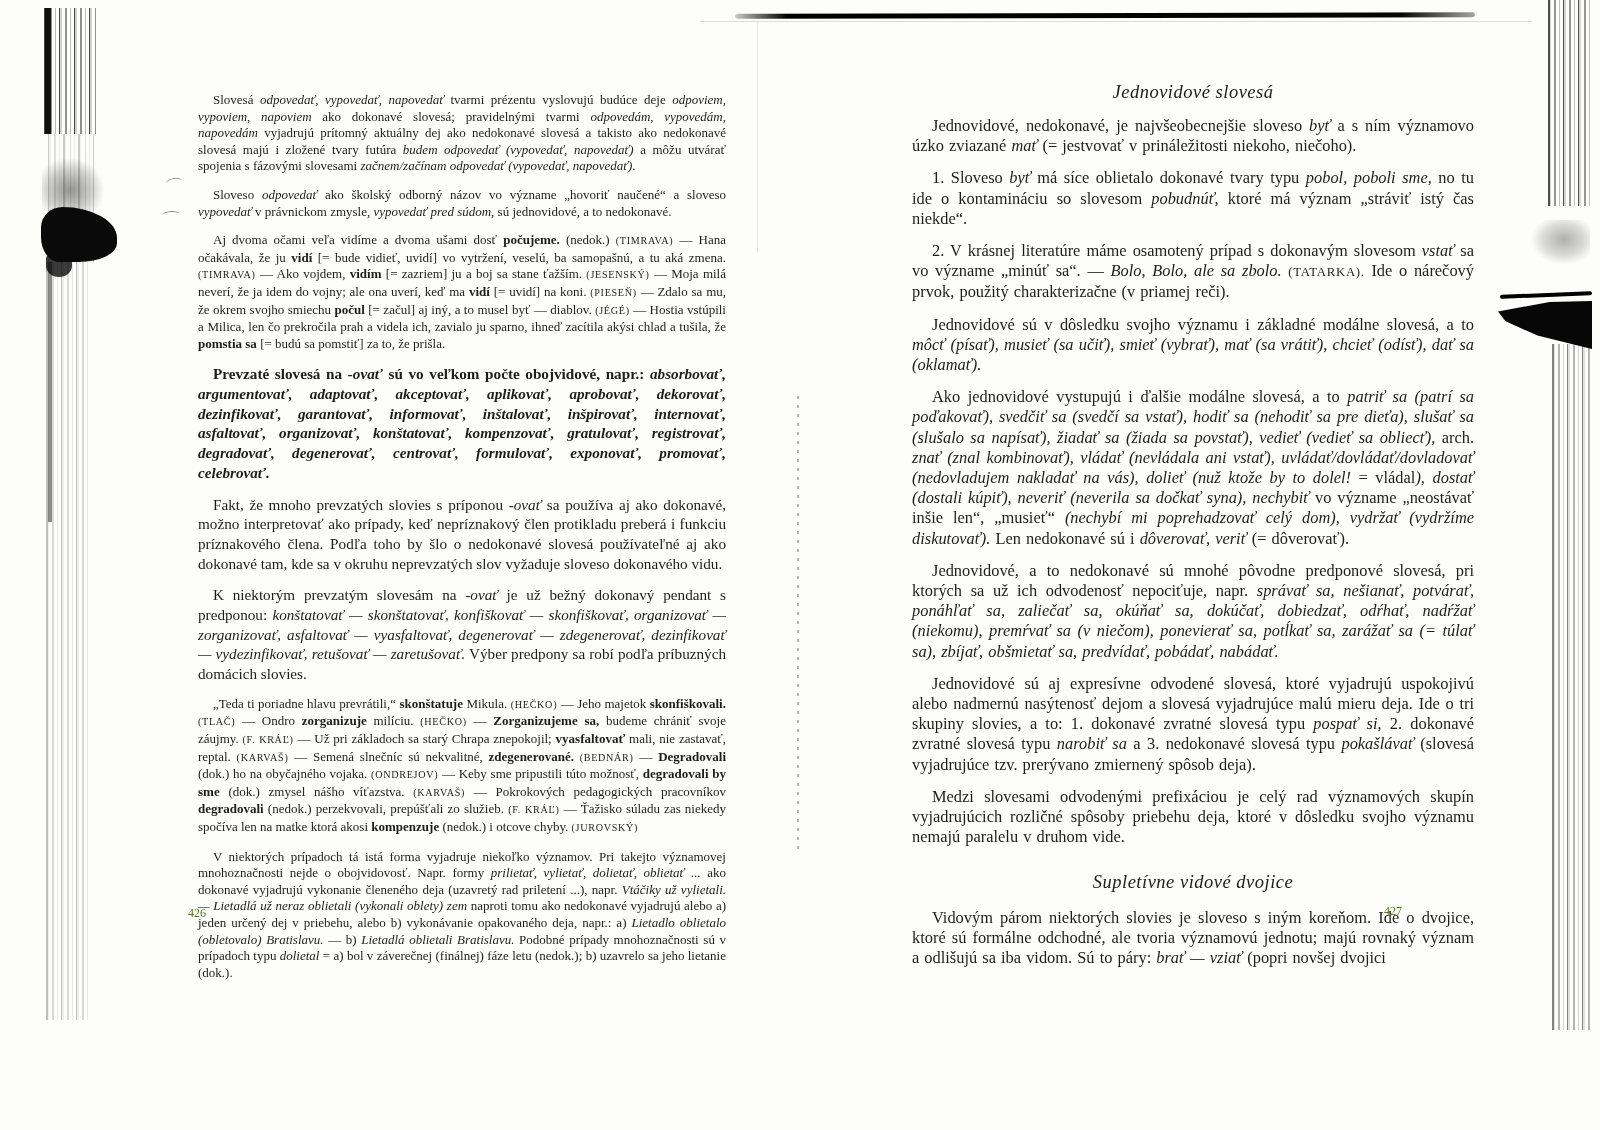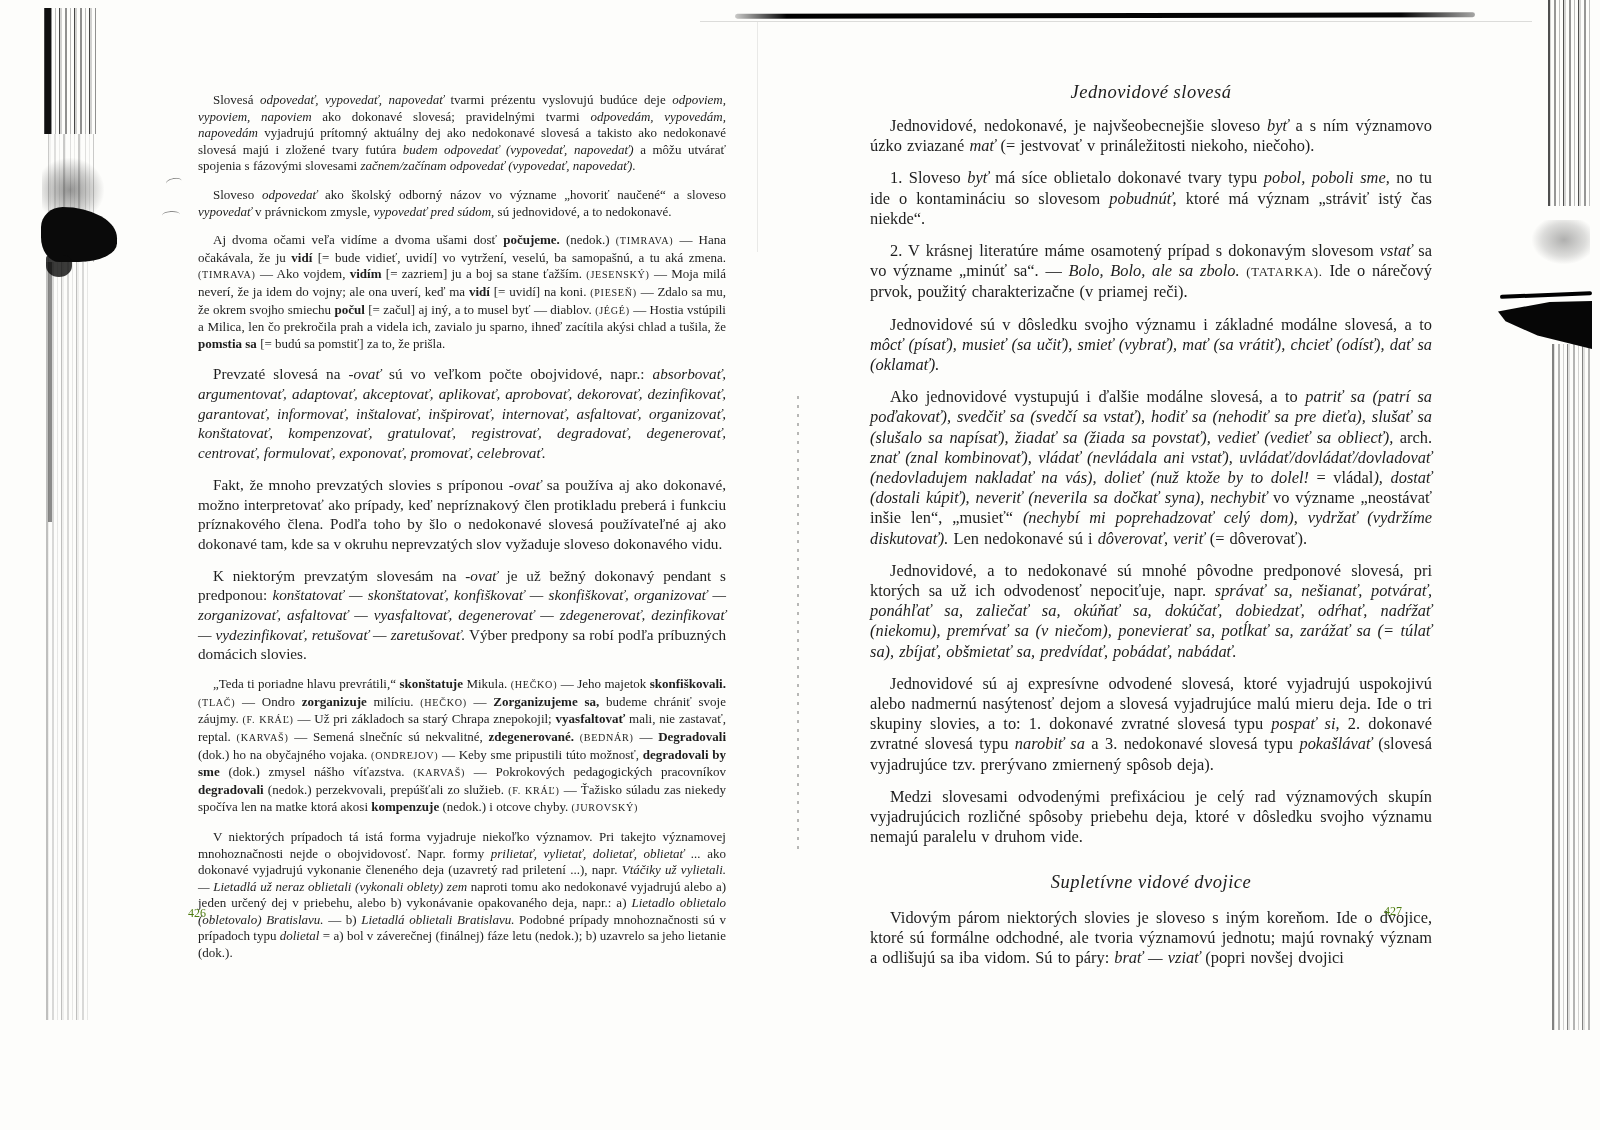--- a/index.html
+++ b/index.html
@@ -8,27 +8,27 @@
     position:relative;
     width:1600px;height:1130px;
     background:#fdfdfb;
     overflow:hidden;
     font-family:"Liberation Serif","DejaVu Serif",serif;
     color:#1d1d1d;
   }
   
   .pg{position:absolute;}
   #left-page{left:186px;top:80px;width:552px;}
-  #right-page{left:858px;top:82px;width:586px;}
+  #right-page{left:900px;top:82px;width:586px;}
   .pg p{margin:12px;text-align:justify;text-indent:15px;}
   #right-page p{text-indent:20px;word-spacing:1px;}
   #left-page .small{font-size:13px;line-height:16.6px;}
   #left-page .normal{font-size:15.2px;line-height:19.7px;}
   #right-page .normal{font-size:16.4px;line-height:20.2px;}
-  .blk.small + .blk.normal{margin-top:10px;}
+  .blk.small + .blk.normal{margin-top:10px;font-weight:bold;}
   .blk.normal + .blk.normal{margin-top:3px;}
   .blk.normal + .blk.small{margin-top:7px;}
   .heading{
     text-align:center;font-style:italic;font-size:18.5px;
     margin:0 0 13px 0;letter-spacing:.5px;
   }
   .blk.heading:not(:first-child){margin-top:24px;margin-bottom:15px;}
   .i{font-style:italic;}
   .b{font-weight:700;}
   .sc{font-size:.78em;letter-spacing:.7px;}

